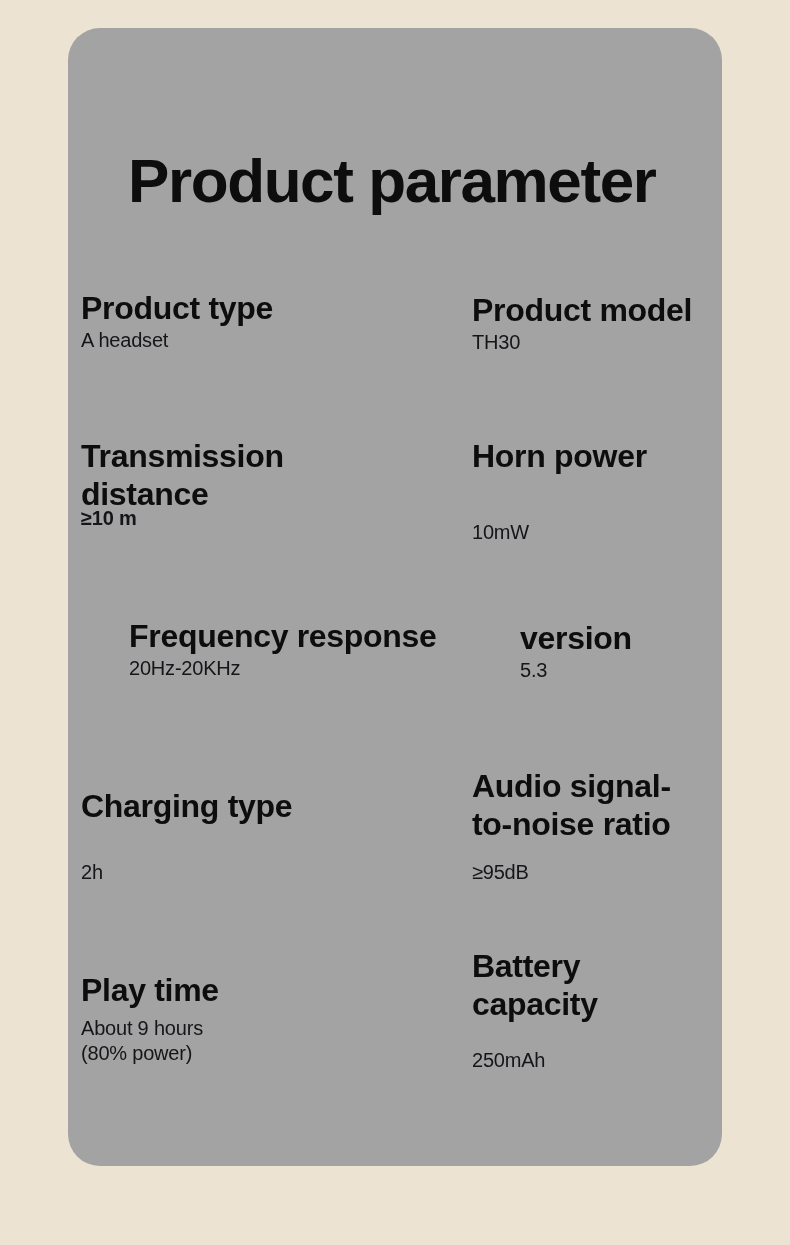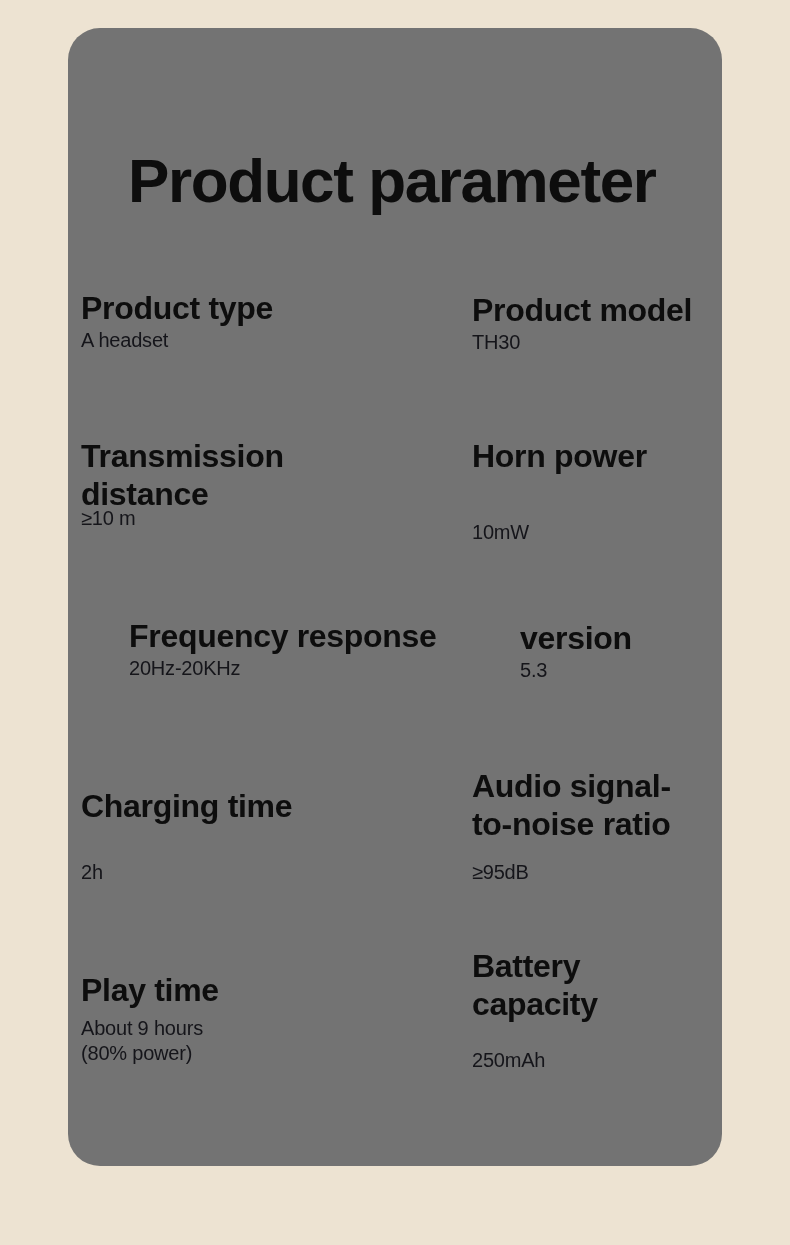--- a/index.html
+++ b/index.html
@@ -15,21 +15,21 @@
     overflow: hidden;
     position: relative;
   }
 
   #spec-card {
     position: absolute;
     left: 68px;
     top: 28px;
     width: 654px;
     height: 1138px;
-    background: #737373;
+    background: #a3a3a3;
     border-radius: 32px;
     box-sizing: border-box;
   }
 
   #page-title {
     position: absolute;
     left: 60px;
     top: 122px;
     font-size: 62px;
     font-weight: 700;
@@ -88,40 +88,40 @@
           <div class="spec-value" style="position: absolute; top: 38px;">A headset</div>
         </div>
         <div class="spec-cell col-right">
           <div class="spec-label" style="position: absolute; top: 2px;">Product model</div>
           <div class="spec-value" style="position: absolute; top: 40px;">TH30</div>
         </div>
       </div>
       <div class="spec-row" style="top: 148px; position: absolute; height: 150px; padding-left: 12px;">
         <div class="spec-cell col-left">
           <div class="spec-label" style="position: absolute; top: 0px;">Transmission<br>distance</div>
-          <div class="spec-value" style="position: absolute; top: 68px;">≥10 m</div>
+          <div class="spec-value" style="position: absolute; top: 68px; font-weight: bold;">≥10 m</div>
         </div>
         <div class="spec-cell col-right">
           <div class="spec-label" style="position: absolute; top: 0;">Horn power</div>
           <div class="spec-value" style="position: absolute; top: 82px;">10mW</div>
         </div>
       </div>
       <div class="spec-row" style="top: 328px; position: absolute; height: 150px; margin-left: 48px;">
         <div class="spec-cell col-left">
           <div class="spec-label" style="position: absolute; top: 0px;">Frequency response</div>
           <div class="spec-value" style="position: absolute; top: 38px;">20Hz-20KHz</div>
         </div>
         <div class="spec-cell col-right">
           <div class="spec-label" style="position: absolute; top: 2px;">version</div>
           <div class="spec-value" style="position: absolute; top: 40px;">5.3</div>
         </div>
       </div>
       <div class="spec-row" style="top: 478px; position: absolute; height: 150px;">
         <div class="spec-cell col-left">
-          <div class="spec-label" style="position: absolute; top: 20px;">Charging time</div>
+          <div class="spec-label" style="position: absolute; top: 20px;">Charging type</div>
           <div class="spec-value" style="position: absolute; top: 92px;">2h</div>
         </div>
         <div class="spec-cell col-right">
           <div class="spec-label" style="position: absolute; top: 0px;">Audio signal-<br>to-noise ratio</div>
           <div class="spec-value" style="position: absolute; top: 92px;">≥95dB</div>
         </div>
       </div>
       <div class="spec-row" style="top: 658px; position: absolute; height: 150px;">
         <div class="spec-cell col-left">
           <div class="spec-label" style="position: absolute; top: 24px;">Play time</div>

